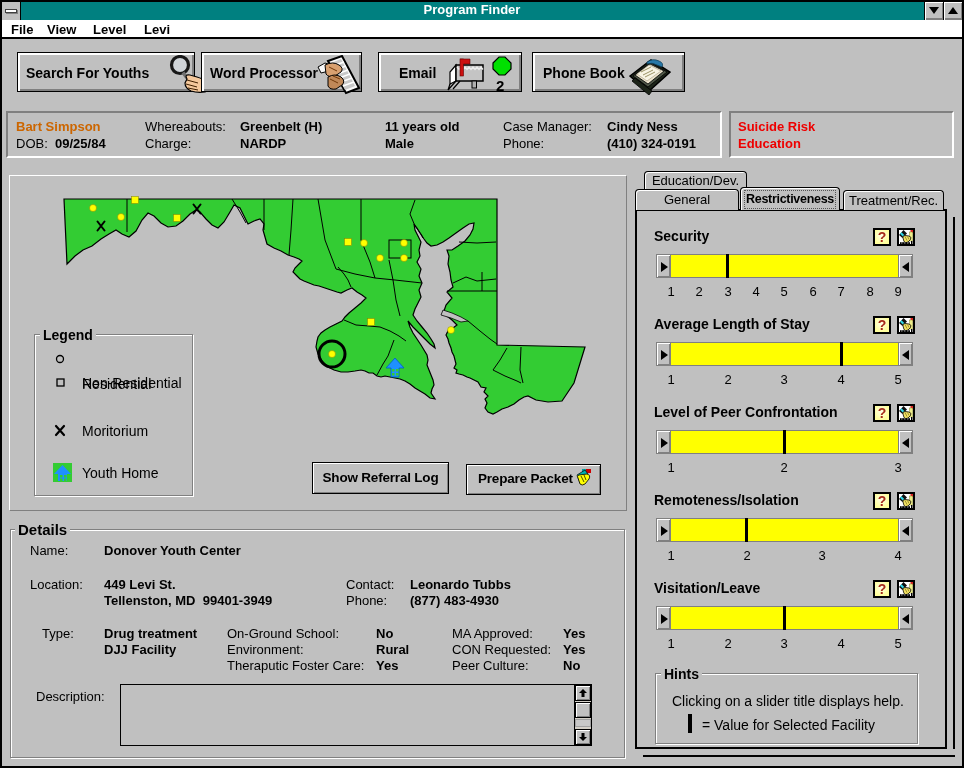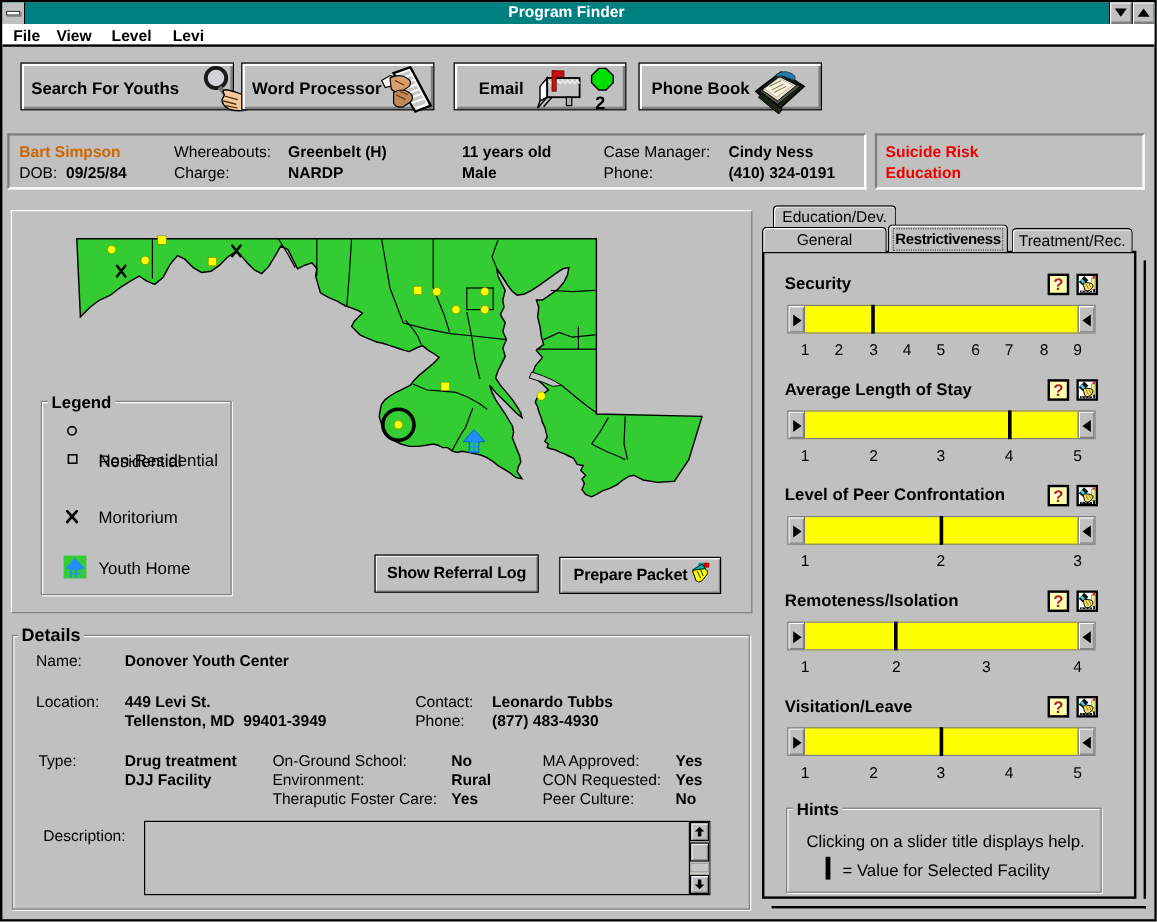--- a/index.html
+++ b/index.html
@@ -237,21 +237,21 @@
 <div class="glabel" style="left:15px; top:521px; font-size:15px;">Details</div>
 <div class="dlbl" style="left:30px; top:543px;">Name:</div>
 <div class="dval" style="left:104px; top:543px;">Donover Youth Center</div>
 <div class="dlbl" style="left:30px; top:577px;">Location:</div>
 <div class="dval" style="left:104px; top:577px;">449 Levi St.</div>
 <div class="dval" style="left:104px; top:593px;">Tellenston, MD&nbsp; 99401-3949</div>
 <div class="dlbl" style="left:346px; top:577px;">Contact:</div>
 <div class="dlbl" style="left:346px; top:593px;">Phone:</div>
 <div class="dval" style="left:410px; top:577px;">Leonardo Tubbs</div>
 <div class="dval" style="left:410px; top:593px;">(877) 483-4930</div>
-<div class="dlbl" style="left:32px; top:626px;">Type:</div>
+<div class="dlbl" style="left:42px; top:626px;">Type:</div>
 <div class="dval" style="left:104px; top:626px;">Drug treatment</div>
 <div class="dval" style="left:104px; top:642px;">DJJ Facility</div>
 <div class="dlbl" style="left:227px; top:626px;">On-Ground School:</div>
 <div class="dlbl" style="left:227px; top:642px;">Environment:</div>
 <div class="dlbl" style="left:227px; top:658px;">Theraputic Foster Care:</div>
 <div class="dval" style="left:376px; top:626px;">No</div>
 <div class="dval" style="left:376px; top:642px;">Rural</div>
 <div class="dval" style="left:376px; top:658px;">Yes</div>
 <div class="dlbl" style="left:452px; top:626px;">MA Approved:</div>
 <div class="dlbl" style="left:452px; top:642px;">CON Requested:</div>

